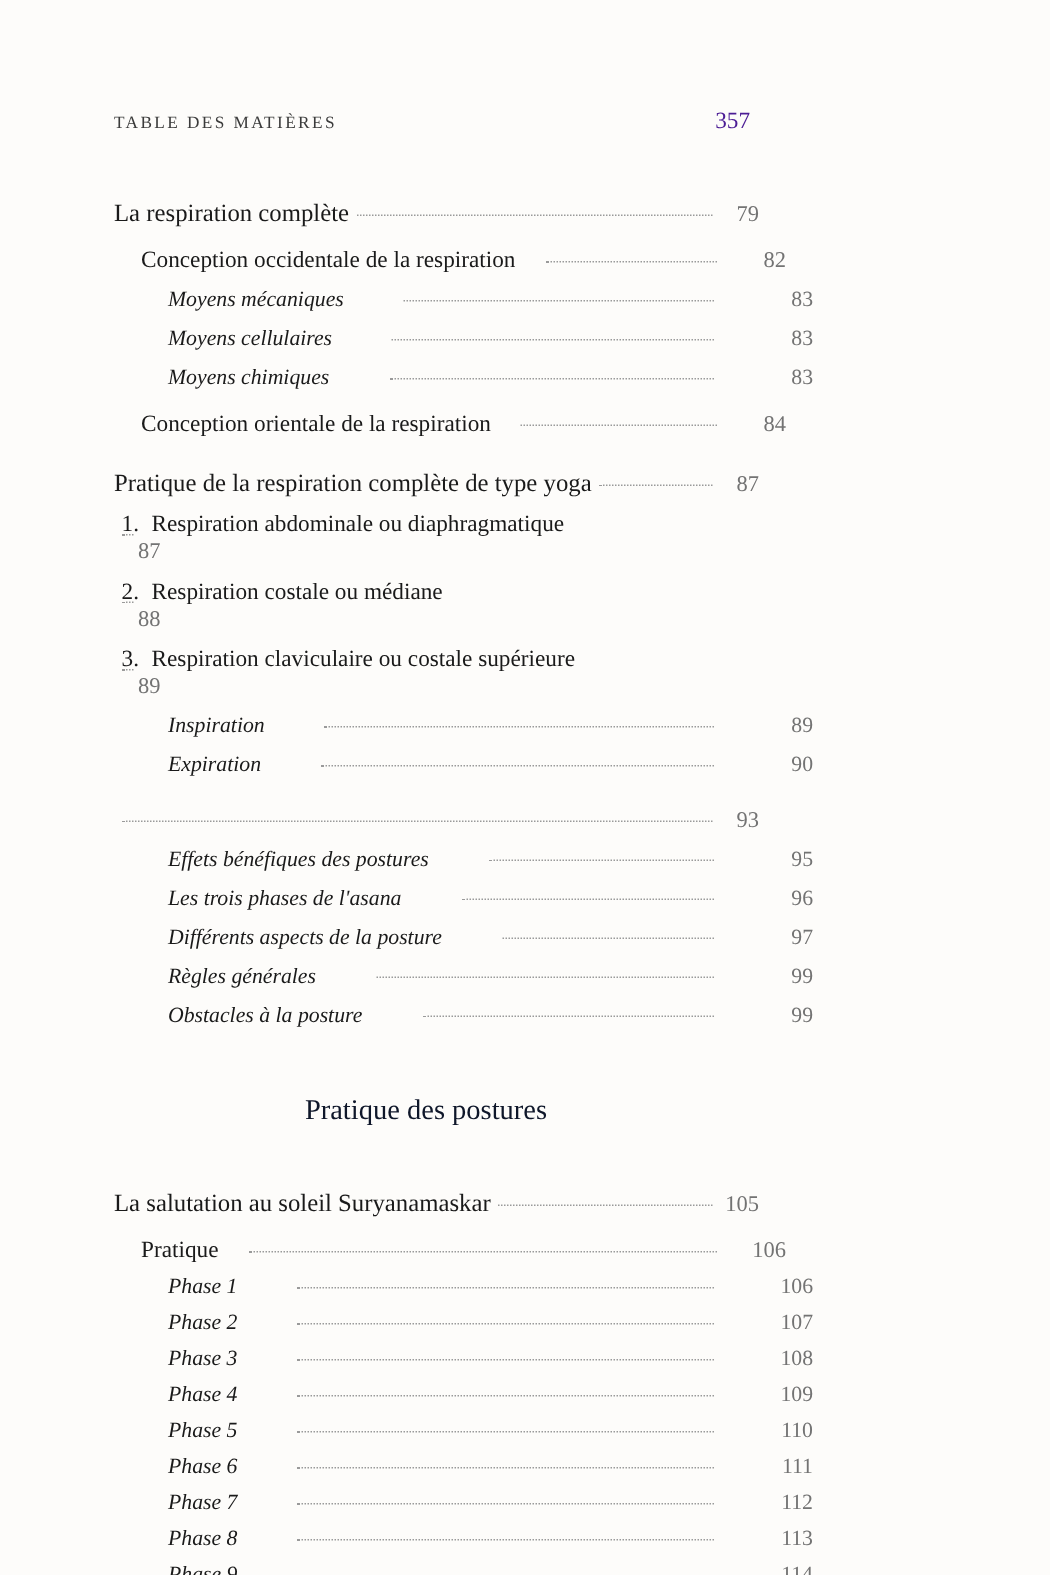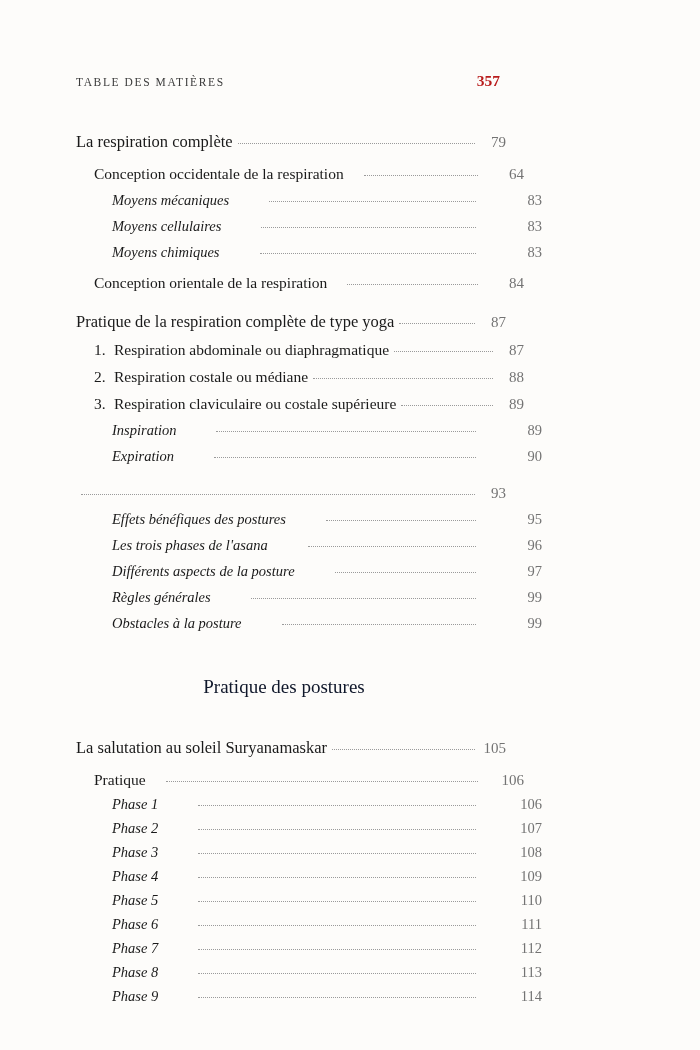--- a/index.html
+++ b/index.html
@@ -33,22 +33,21 @@
   .header-title {
     font-family: "Liberation Serif", serif;
     font-size: 11.5px;
     letter-spacing: 1.6px;
     color: #3b3b3b;
     text-transform: uppercase;
   }
   .header-page {
     font-family: "Liberation Serif", serif;
     font-size: 15.5px;
-    color: #b91c1c;
-    font-weight: bold;
+    color: #4c1d95;
   }
 
   .toc {
     padding: 0 22px 0 36px;
   }
 
   .entry {
     display: flex;
     align-items: baseline;
     width: 100%;
@@ -79,21 +78,21 @@
   }
   .lvl-1 .pageno { font-size: 15px; }
   .lvl-2 {
     font-size: 15.5px;
     margin-left: 18px;
     gap: 15px;
   }
   .lvl-2 .pageno { font-size: 15px; }
   .lvl-num {
     font-size: 15.5px;
-    margin-left: 18px;
+    flex-direction: column;
   }
   .lvl-num .pageno { font-size: 15px; }
   .lvl-3 {
     font-size: 14.5px;
     font-style: italic;
     margin-left: 36px;
     gap: 35px;
   }
   .lvl-3 .pageno { font-style: normal; font-size: 14.5px; }
 
@@ -130,21 +129,21 @@
 
   <div class="toc" id="toc-top">
       <div class="entry lvl-1 ">
         <span class="label">La respiration complète</span>
         <span class="leader"></span>
         <span class="pageno">79</span>
       </div>
       <div class="entry lvl-2 sp-md">
         <span class="label">Conception occidentale de la respiration</span>
         <span class="leader"></span>
-        <span class="pageno">64</span>
+        <span class="pageno">82</span>
       </div>
       <div class="entry lvl-3 sp-sm">
         <span class="label">Moyens mécaniques</span>
         <span class="leader"></span>
         <span class="pageno">83</span>
       </div>
       <div class="entry lvl-3 sp-sm">
         <span class="label">Moyens cellulaires</span>
         <span class="leader"></span>
         <span class="pageno">83</span>

